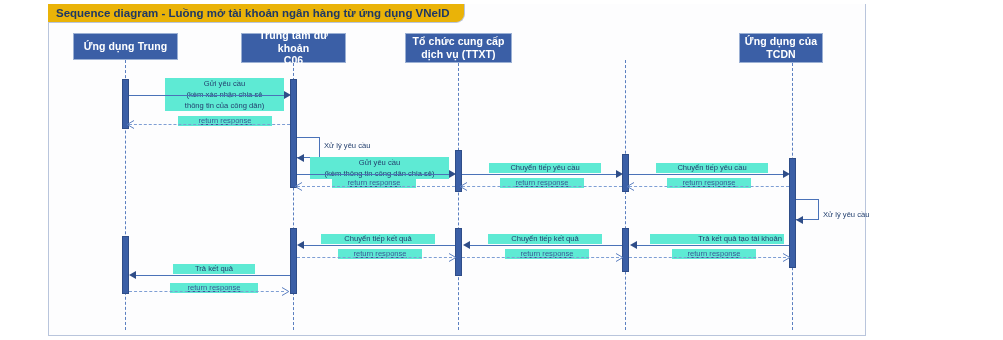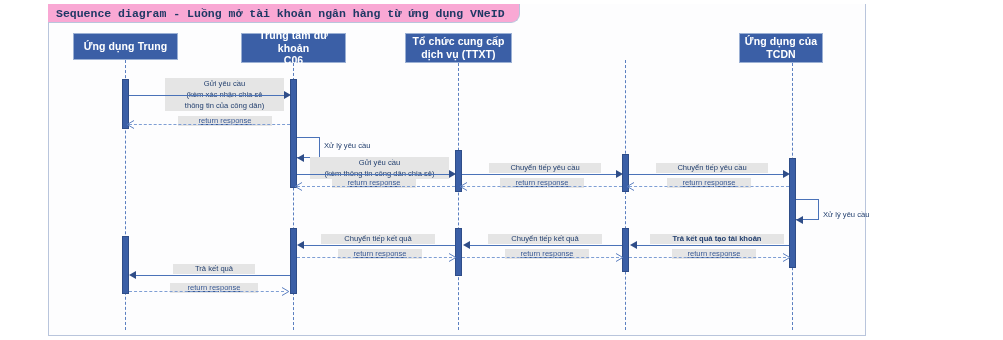--- a/index.html
+++ b/index.html
@@ -53,28 +53,27 @@
   #frame-title {
     position: absolute;
     left: 48px;
     top: 4px;
     height: 19px;
     padding: 0 14px 0 8px;
     line-height: 19px;
     font-size: 11.5px;
     font-weight: bold;
     color: #1f3864;
-    background: #f9a8d4;
+    background: #eab308;
     border: 1px solid #b9c5dc;
     border-top: none;
     border-left: none;
     box-sizing: border-box;
     white-space: nowrap;
     border-bottom-right-radius: 9px;
-    font-family: Liberation Mono, monospace;
   }
   #frame-title-text { display: inline-block; }
 
   
   .participant {
     position: absolute;
     box-sizing: border-box;
     background: #3b5fa6;
     border: 1px solid #9bb0d4;
     color: #ffffff;
@@ -128,21 +127,21 @@
     position: absolute;
     width: 8px; height: 9px;
   }
   .arrow-open svg { display: block; }
 
   .msg-label {
     position: absolute;
     font-size: 7.6px;
     color: #24406f;
     white-space: nowrap;
-    background: #e5e5e5;
+    background: #5eead4;
     padding: 0 2px;
     line-height: 1.35;
     text-align: center;
   }
   .msg-label.multi { line-height: 1.45; }
   .msg-label.ret {
     color: #3a5a95;
     text-decoration: underline;
   }
 
@@ -268,21 +267,21 @@
   <div class="arrow-open" style="left:626px; top:182px;">
     <svg width="9" height="9" viewBox="0 0 9 9">
         <path d="M8 0.5 L1.2 4.5 L8 8.5" fill="none" stroke="#5b7fc0" stroke-width="1"></path>
       </svg>
   </div>
 
   <div class="self-loop" style="left:796px; top:199px; width:23px; height:21px;"></div>
   <div class="arrow-solid-l" style="left:796px; top:216px;"></div>
   <div class="self-label" style="left:823px; top:210px;">Xử lý yêu cầu</div>
 
-  <div class="msg-label" style="left:650px; top:234px; width:130px; text-align:center;font-weight:bold;">Trả kết quả tạo tài khoản</div>
+  <div class="msg-label" style="left:650px; top:234px; width:130px; text-align:right;">Trả kết quả tạo tài khoản</div>
   <div class="msg-line" style="left:636px; top:245px; width:153px;"></div>
   <div class="arrow-solid-l" style="left:630px; top:241px;"></div>
 
   <div class="msg-label ret" style="left:672px; top:249px; width:80px; text-align:center;">return response</div>
   <div class="msg-line dashed" style="left:629px; top:257px; width:157px;"></div>
   <div class="arrow-open" style="left:782px; top:253px;">
     <svg width="9" height="9" viewBox="0 0 9 9">
         <path d="M1 0.5 L7.8 4.5 L1 8.5" fill="none" stroke="#5b7fc0" stroke-width="1"></path>
       </svg>
   </div>

